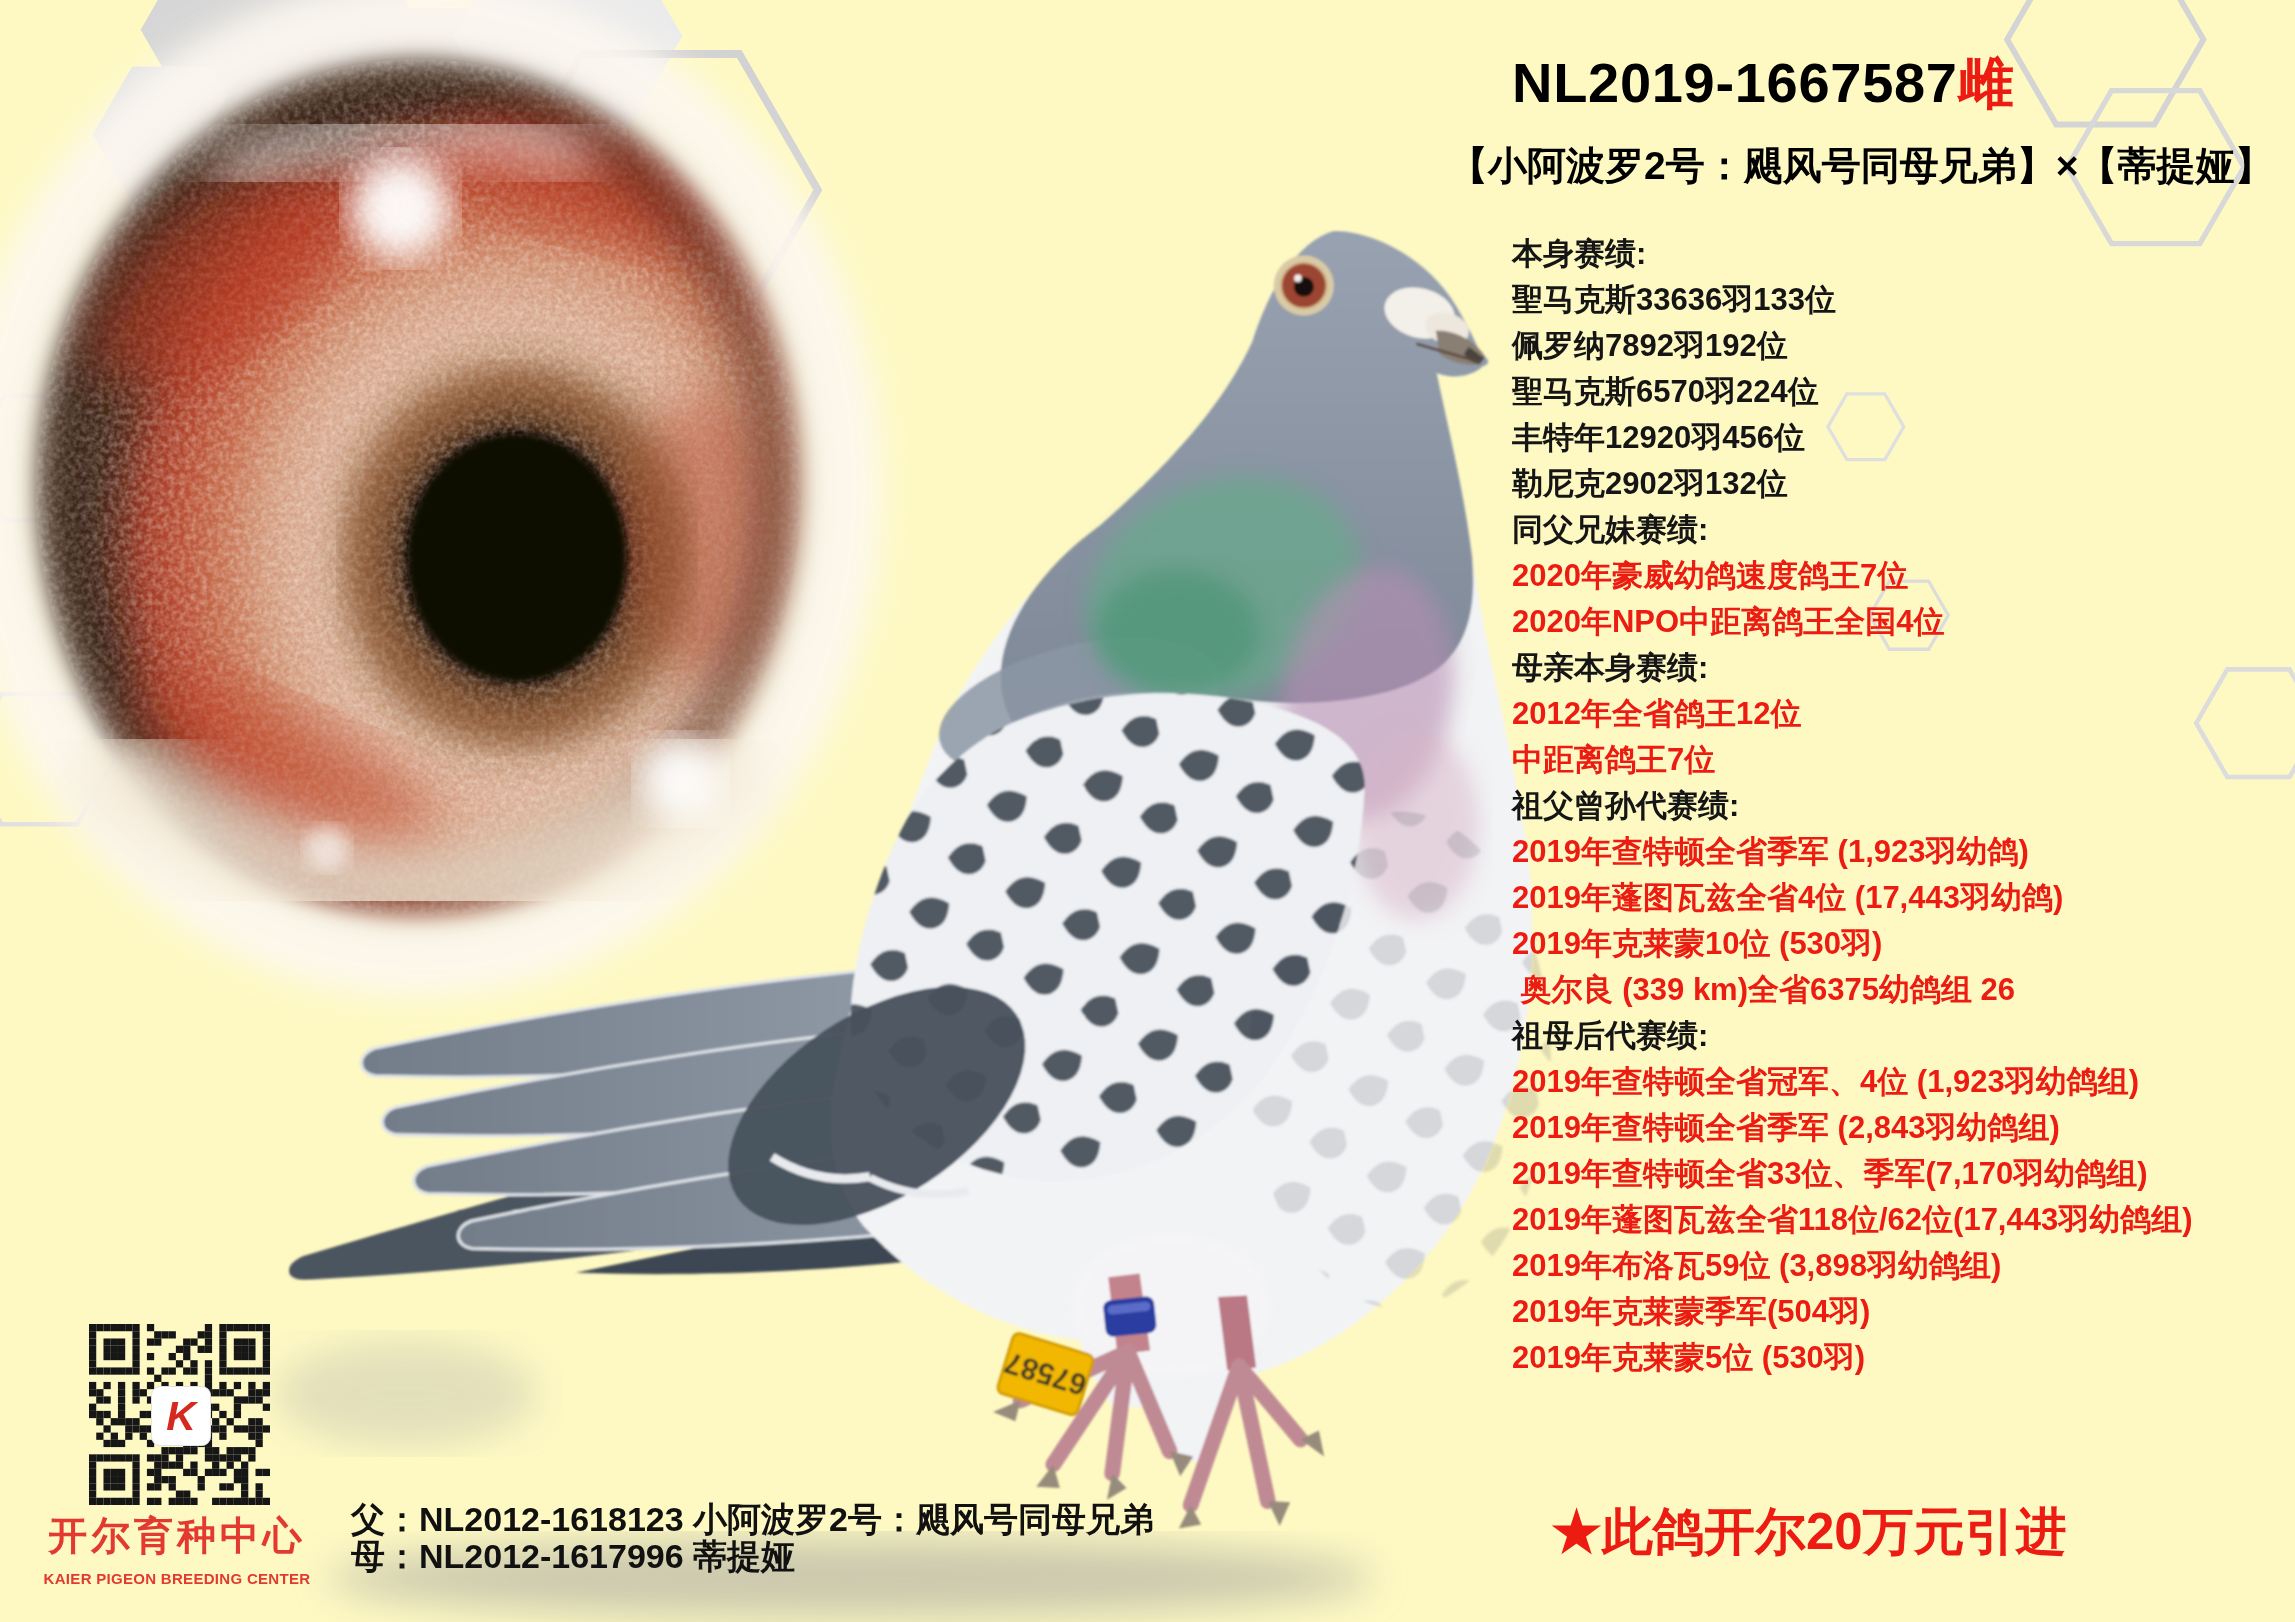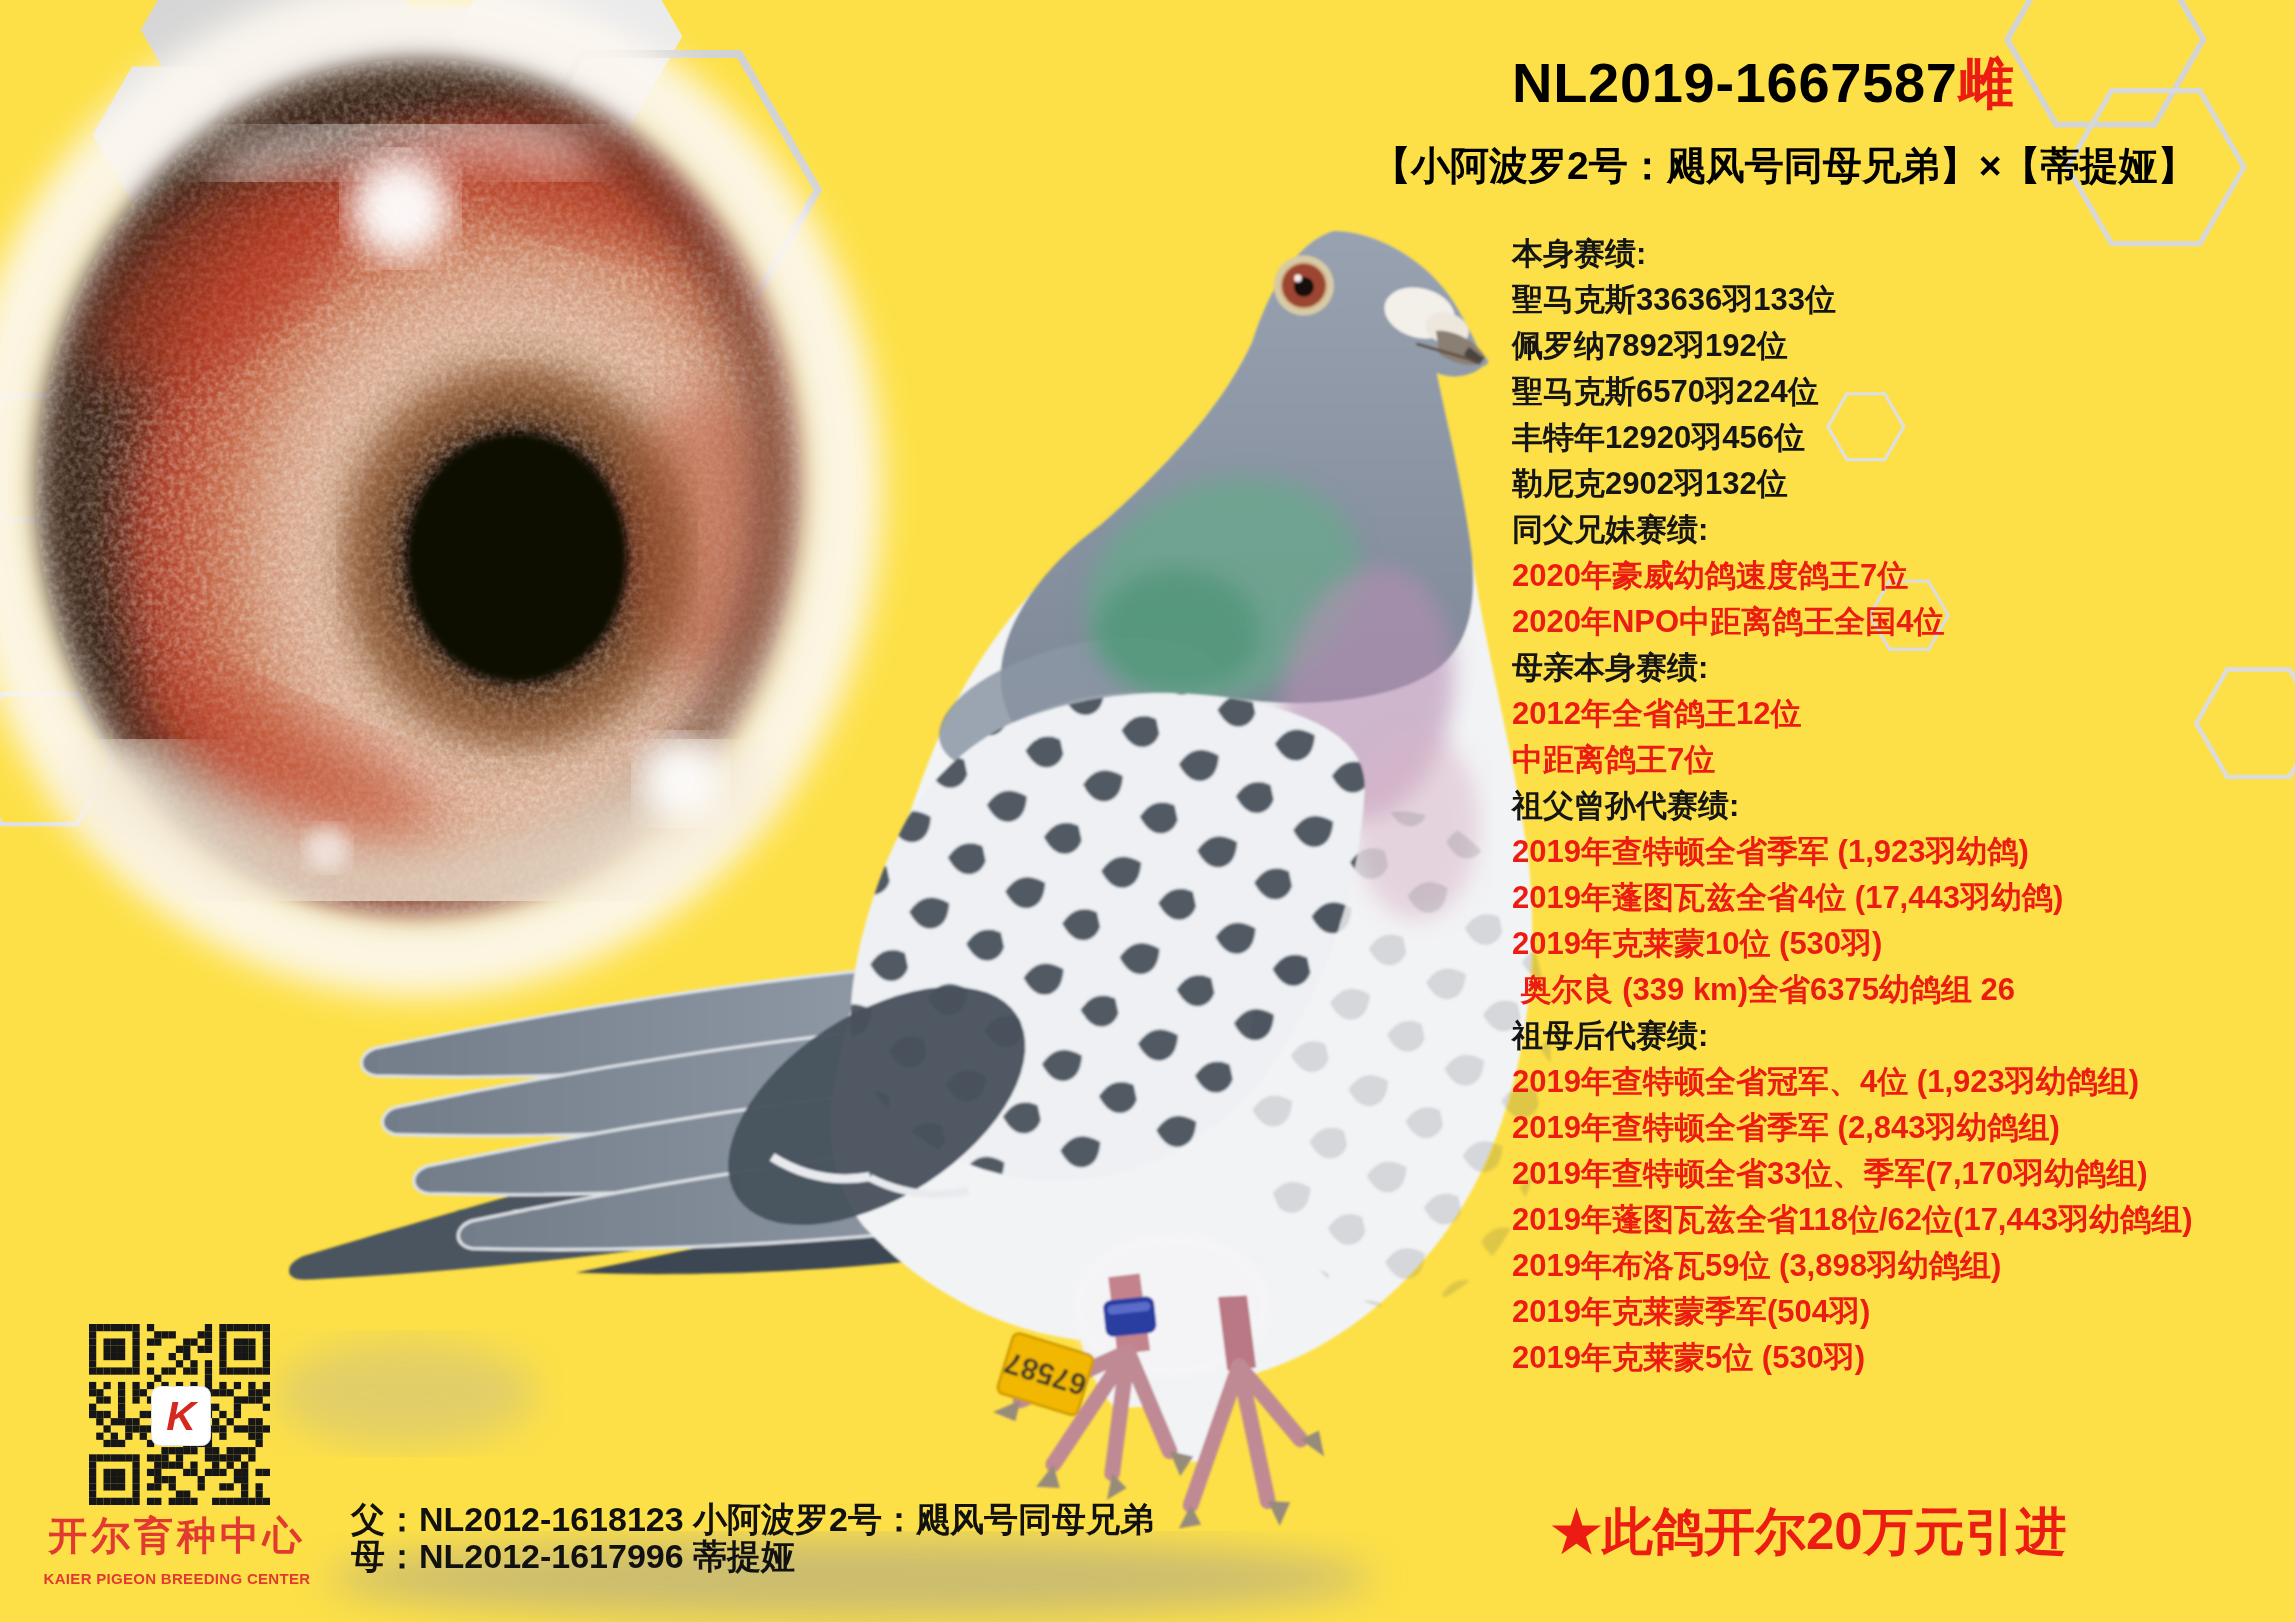--- a/index.html
+++ b/index.html
@@ -1,23 +1,23 @@
 <!DOCTYPE html>
 <html style="font-size:10.5px"><head>
 <meta charset="utf-8">
 <style>
   html,body{margin:0;padding:0;background:#ffffff;}
-  .page{position:relative;width:2295px;height:1623px;background:#fde047;overflow:hidden;
+  .page{position:relative;width:2295px;height:1623px;background:#fef9c3;overflow:hidden;
         font-family:"Liberation Sans", sans-serif;}
   .layer{position:absolute;left:0;top:0;pointer-events:none;}
   
   .title{position:absolute;left:1512px;top:46px;font-size:56px;font-weight:bold;color:#000;
          white-space:nowrap;letter-spacing:0.7px;}
   .title .sex{color:#ec1c12;}
-  .subtitle{position:absolute;left:1372px;top:139px;font-size:39px;font-weight:bold;color:#000;
+  .subtitle{position:absolute;left:1449px;top:139px;font-size:39px;font-weight:bold;color:#000;
             white-space:nowrap;letter-spacing:0px;}
   .perf{position:absolute;left:1512px;top:231px;width:779px;}
   .perf-line{font-size:31px;line-height:46px;font-weight:600;white-space:pre;}
   .perf-line.black{color:#151515;}
   .perf-line.red{color:#ec1c12;}
   .note{position:absolute;left:1519px;top:1498px;font-size:51px;font-weight:bold;color:#ec1c12;
         white-space:nowrap;margin-left:32px;}
   
   .qr-wrap{position:absolute;left:89px;top:1324px;width:181px;height:181px;}
   .qr-logo{position:absolute;left:151px;top:1386px;width:58px;height:58px;background:#fff;

